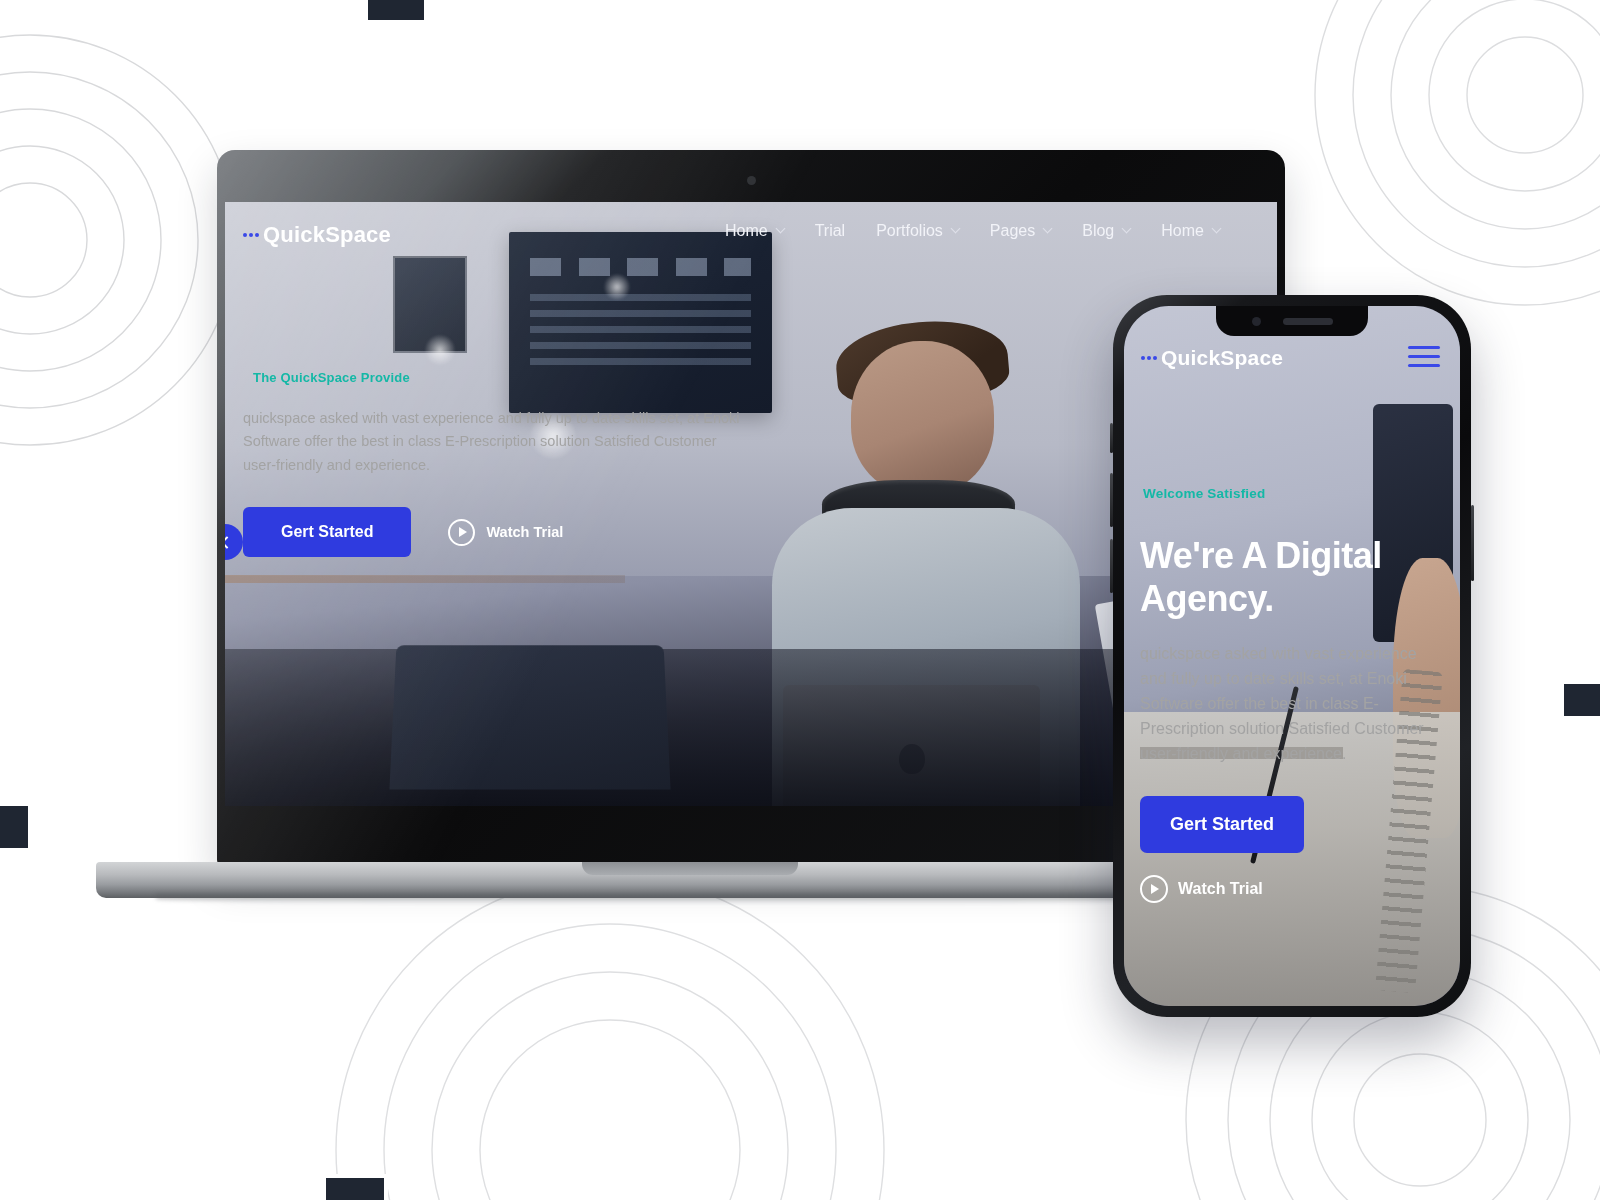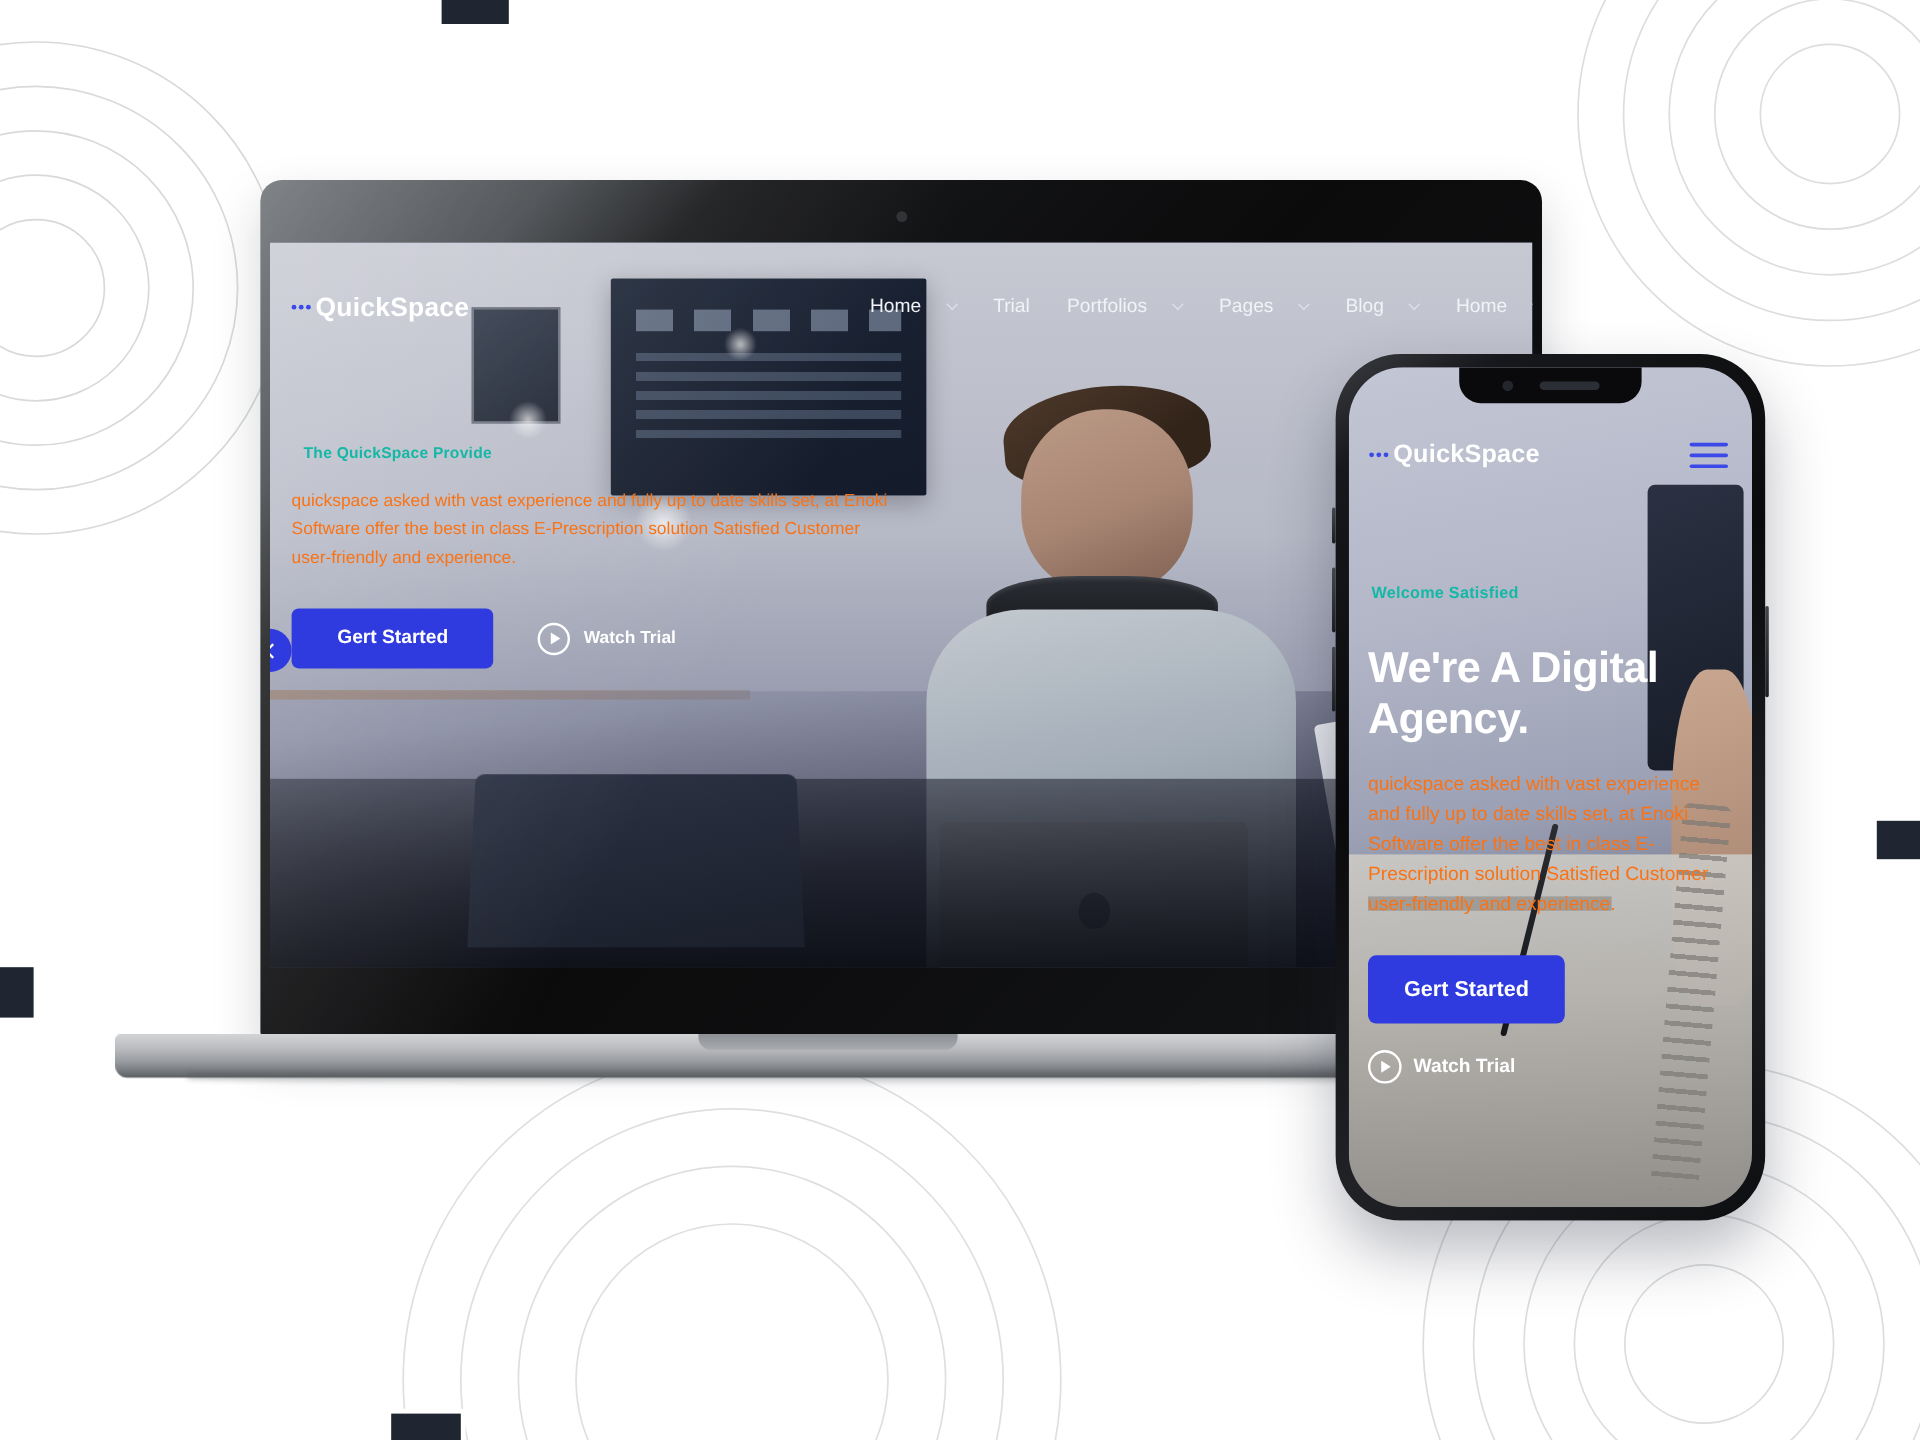--- a/index.html
+++ b/index.html
@@ -246,24 +246,24 @@
     left: 16%; bottom: 3%;
     width: 26%; height: 24%;
     border-radius: 8px 8px 0 0;
     background: linear-gradient(170deg, #2c3344 0%, #1a1f2b 100%);
     transform: perspective(300px) rotateX(6deg);
   }
 
   
   .site-header {
     position: absolute;
-    left: 0; top: 12px;
+    left: 0; top: 0;
     width: 100%;
     display: flex;
-    align-items: center;
+    align-items: flex-start;
     z-index: 6;
   }
   .logo {
     display: flex;
     align-items: center;
     gap: 4px;
     color: #ffffff;
     font-weight: 700;
     letter-spacing: .2px;
     white-space: nowrap;
@@ -278,21 +278,21 @@
     background: #3a49e8;
   }
   .nav {
     display: flex;
     align-items: center;
   }
   .nav-item {
     color: #f2f3f8;
     display: inline-flex;
     align-items: center;
-    gap: 22px;
+    gap: 9px;
     white-space: nowrap;
     cursor: pointer;
   }
   .caret {
     display: inline-block;
     width: 7px; height: 7px;
     border-right: 1.6px solid #dfe1ea;
     border-bottom: 1.6px solid #dfe1ea;
     transform: translateY(-3px) rotate(45deg);
   }
@@ -313,21 +313,21 @@
     font-weight: 700;
     letter-spacing: .2px;
   }
   .hero-title {
     color: #ffffff;
     font-weight: 700;
     line-height: 1.14;
     letter-spacing: -.5px;
   }
   .hero-desc {
-    color: #f97316;
+    color: #a3a3a3;
     line-height: 1.62;
   }
   .hero-actions {
     display: flex;
     align-items: center;
   }
   .watch {
     display: inline-flex;
     align-items: center;
     color: #ffffff;

